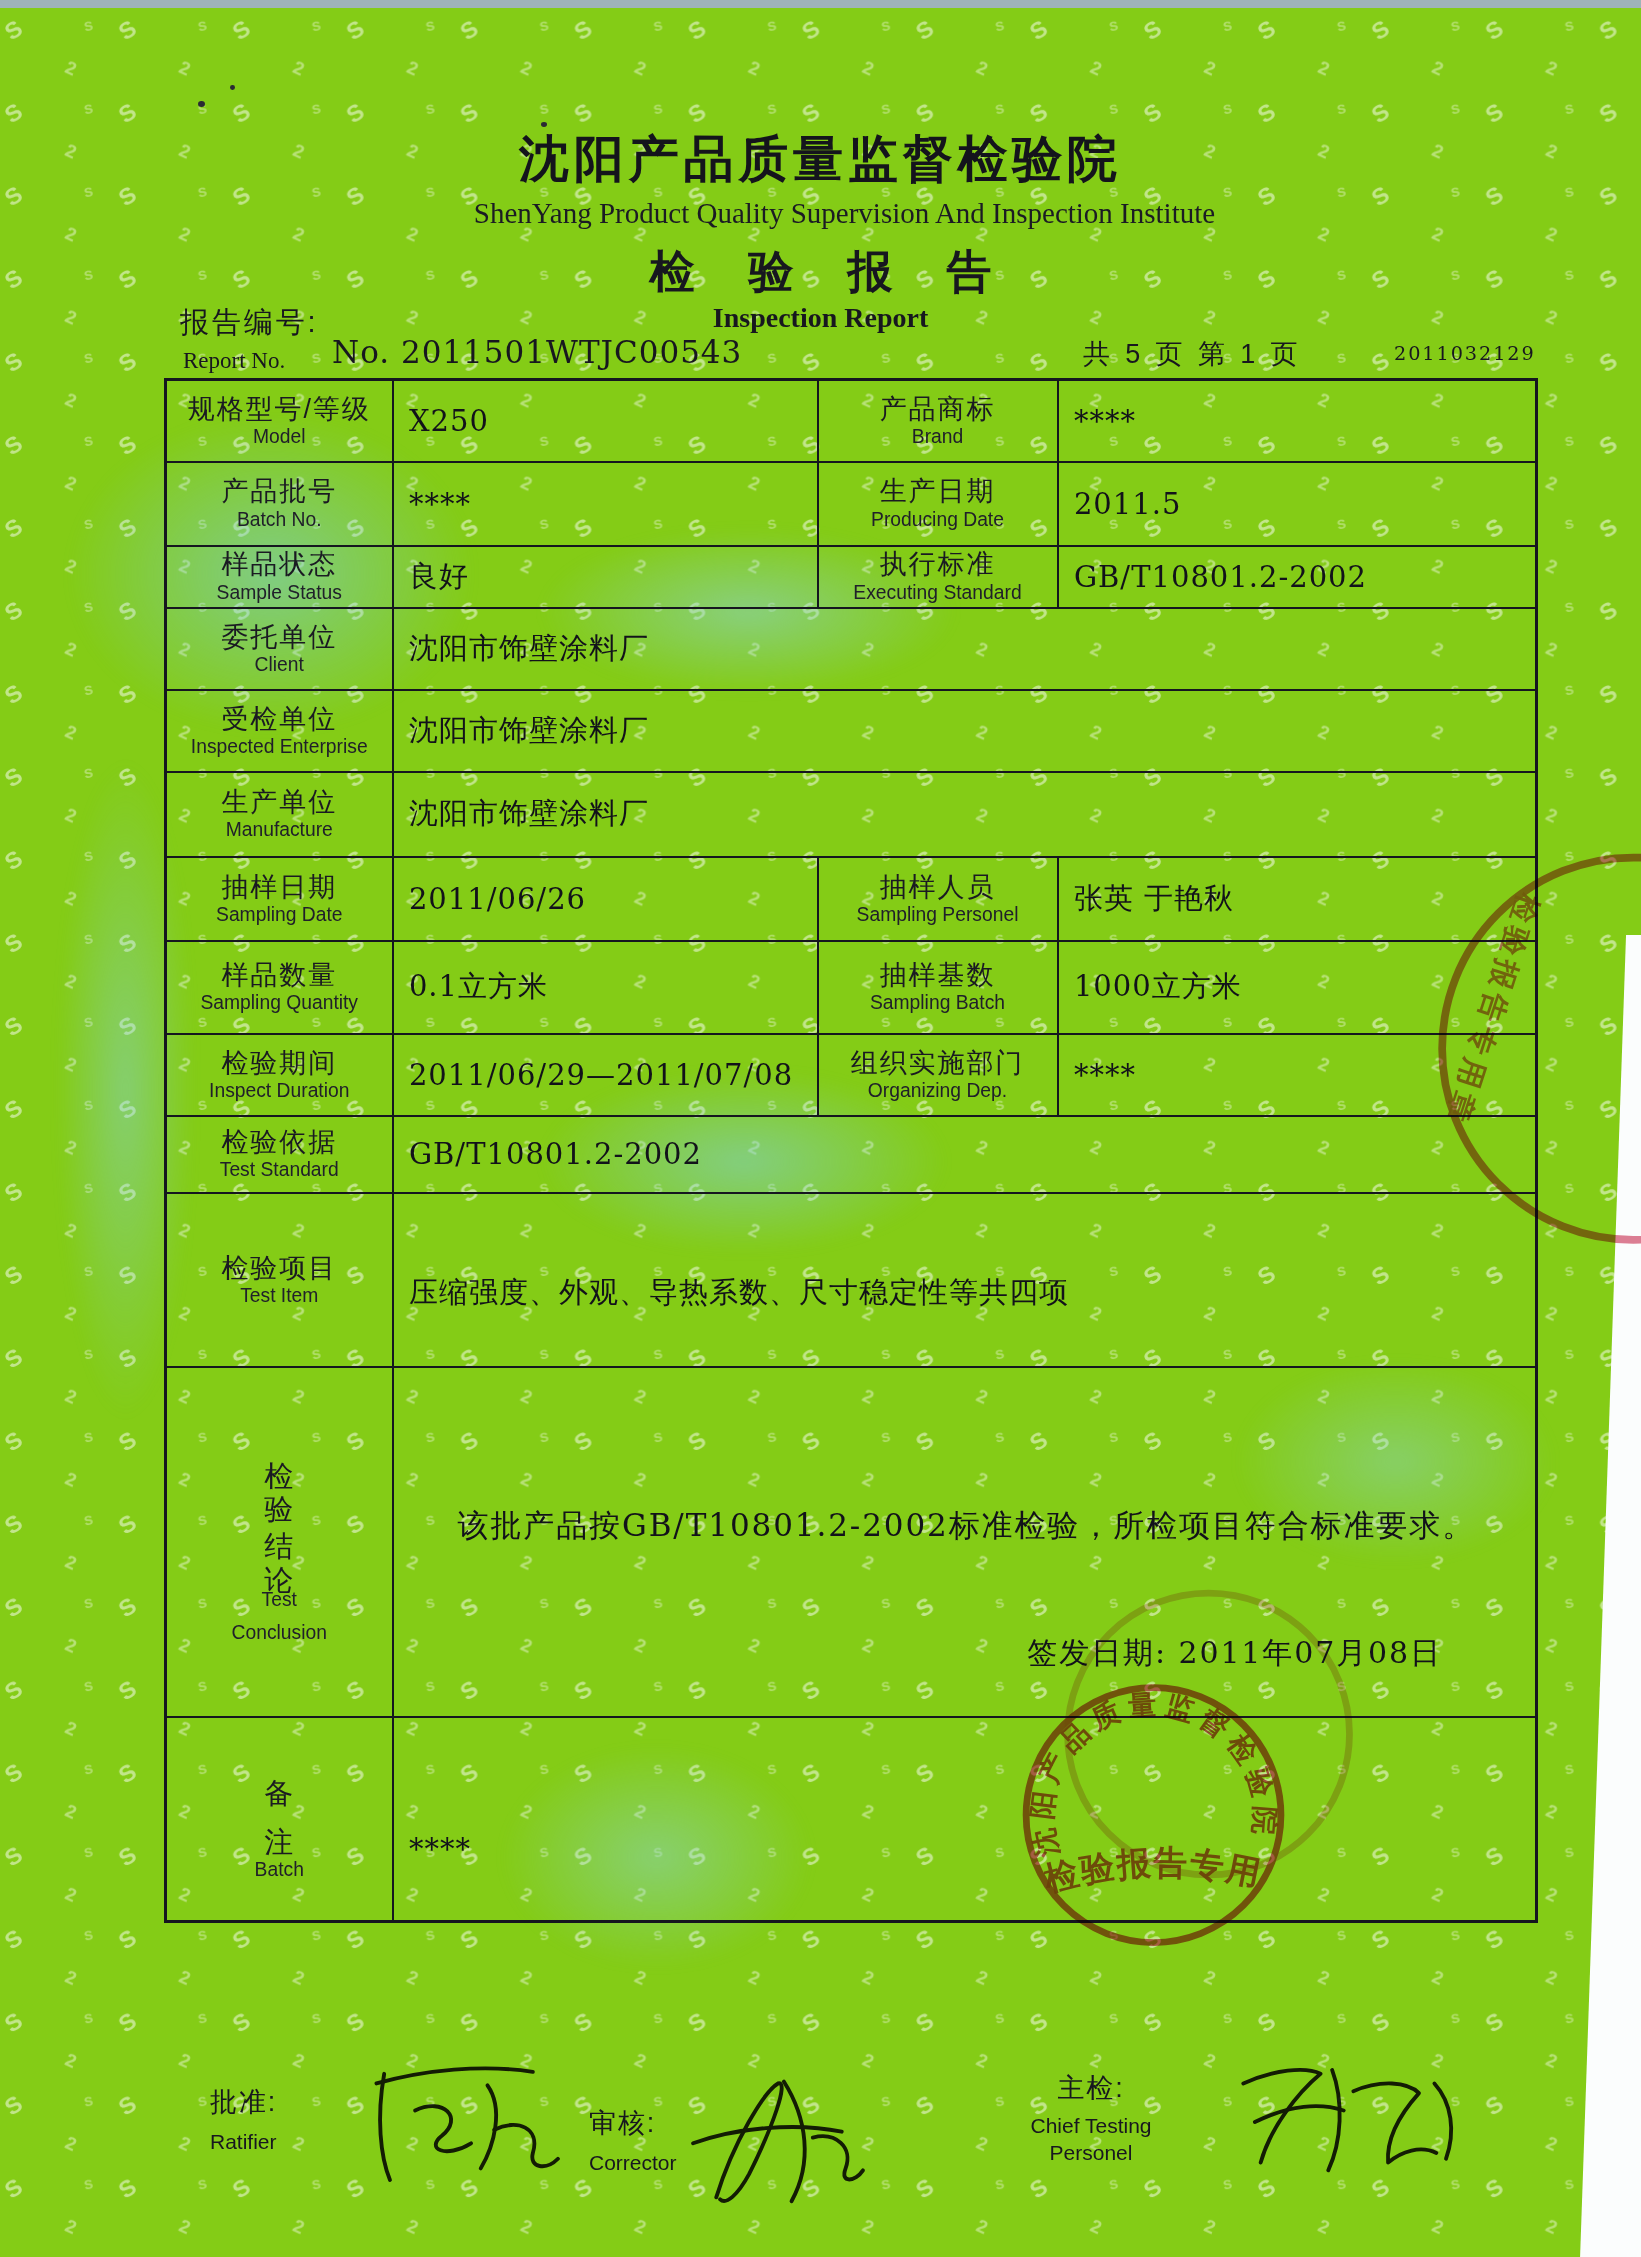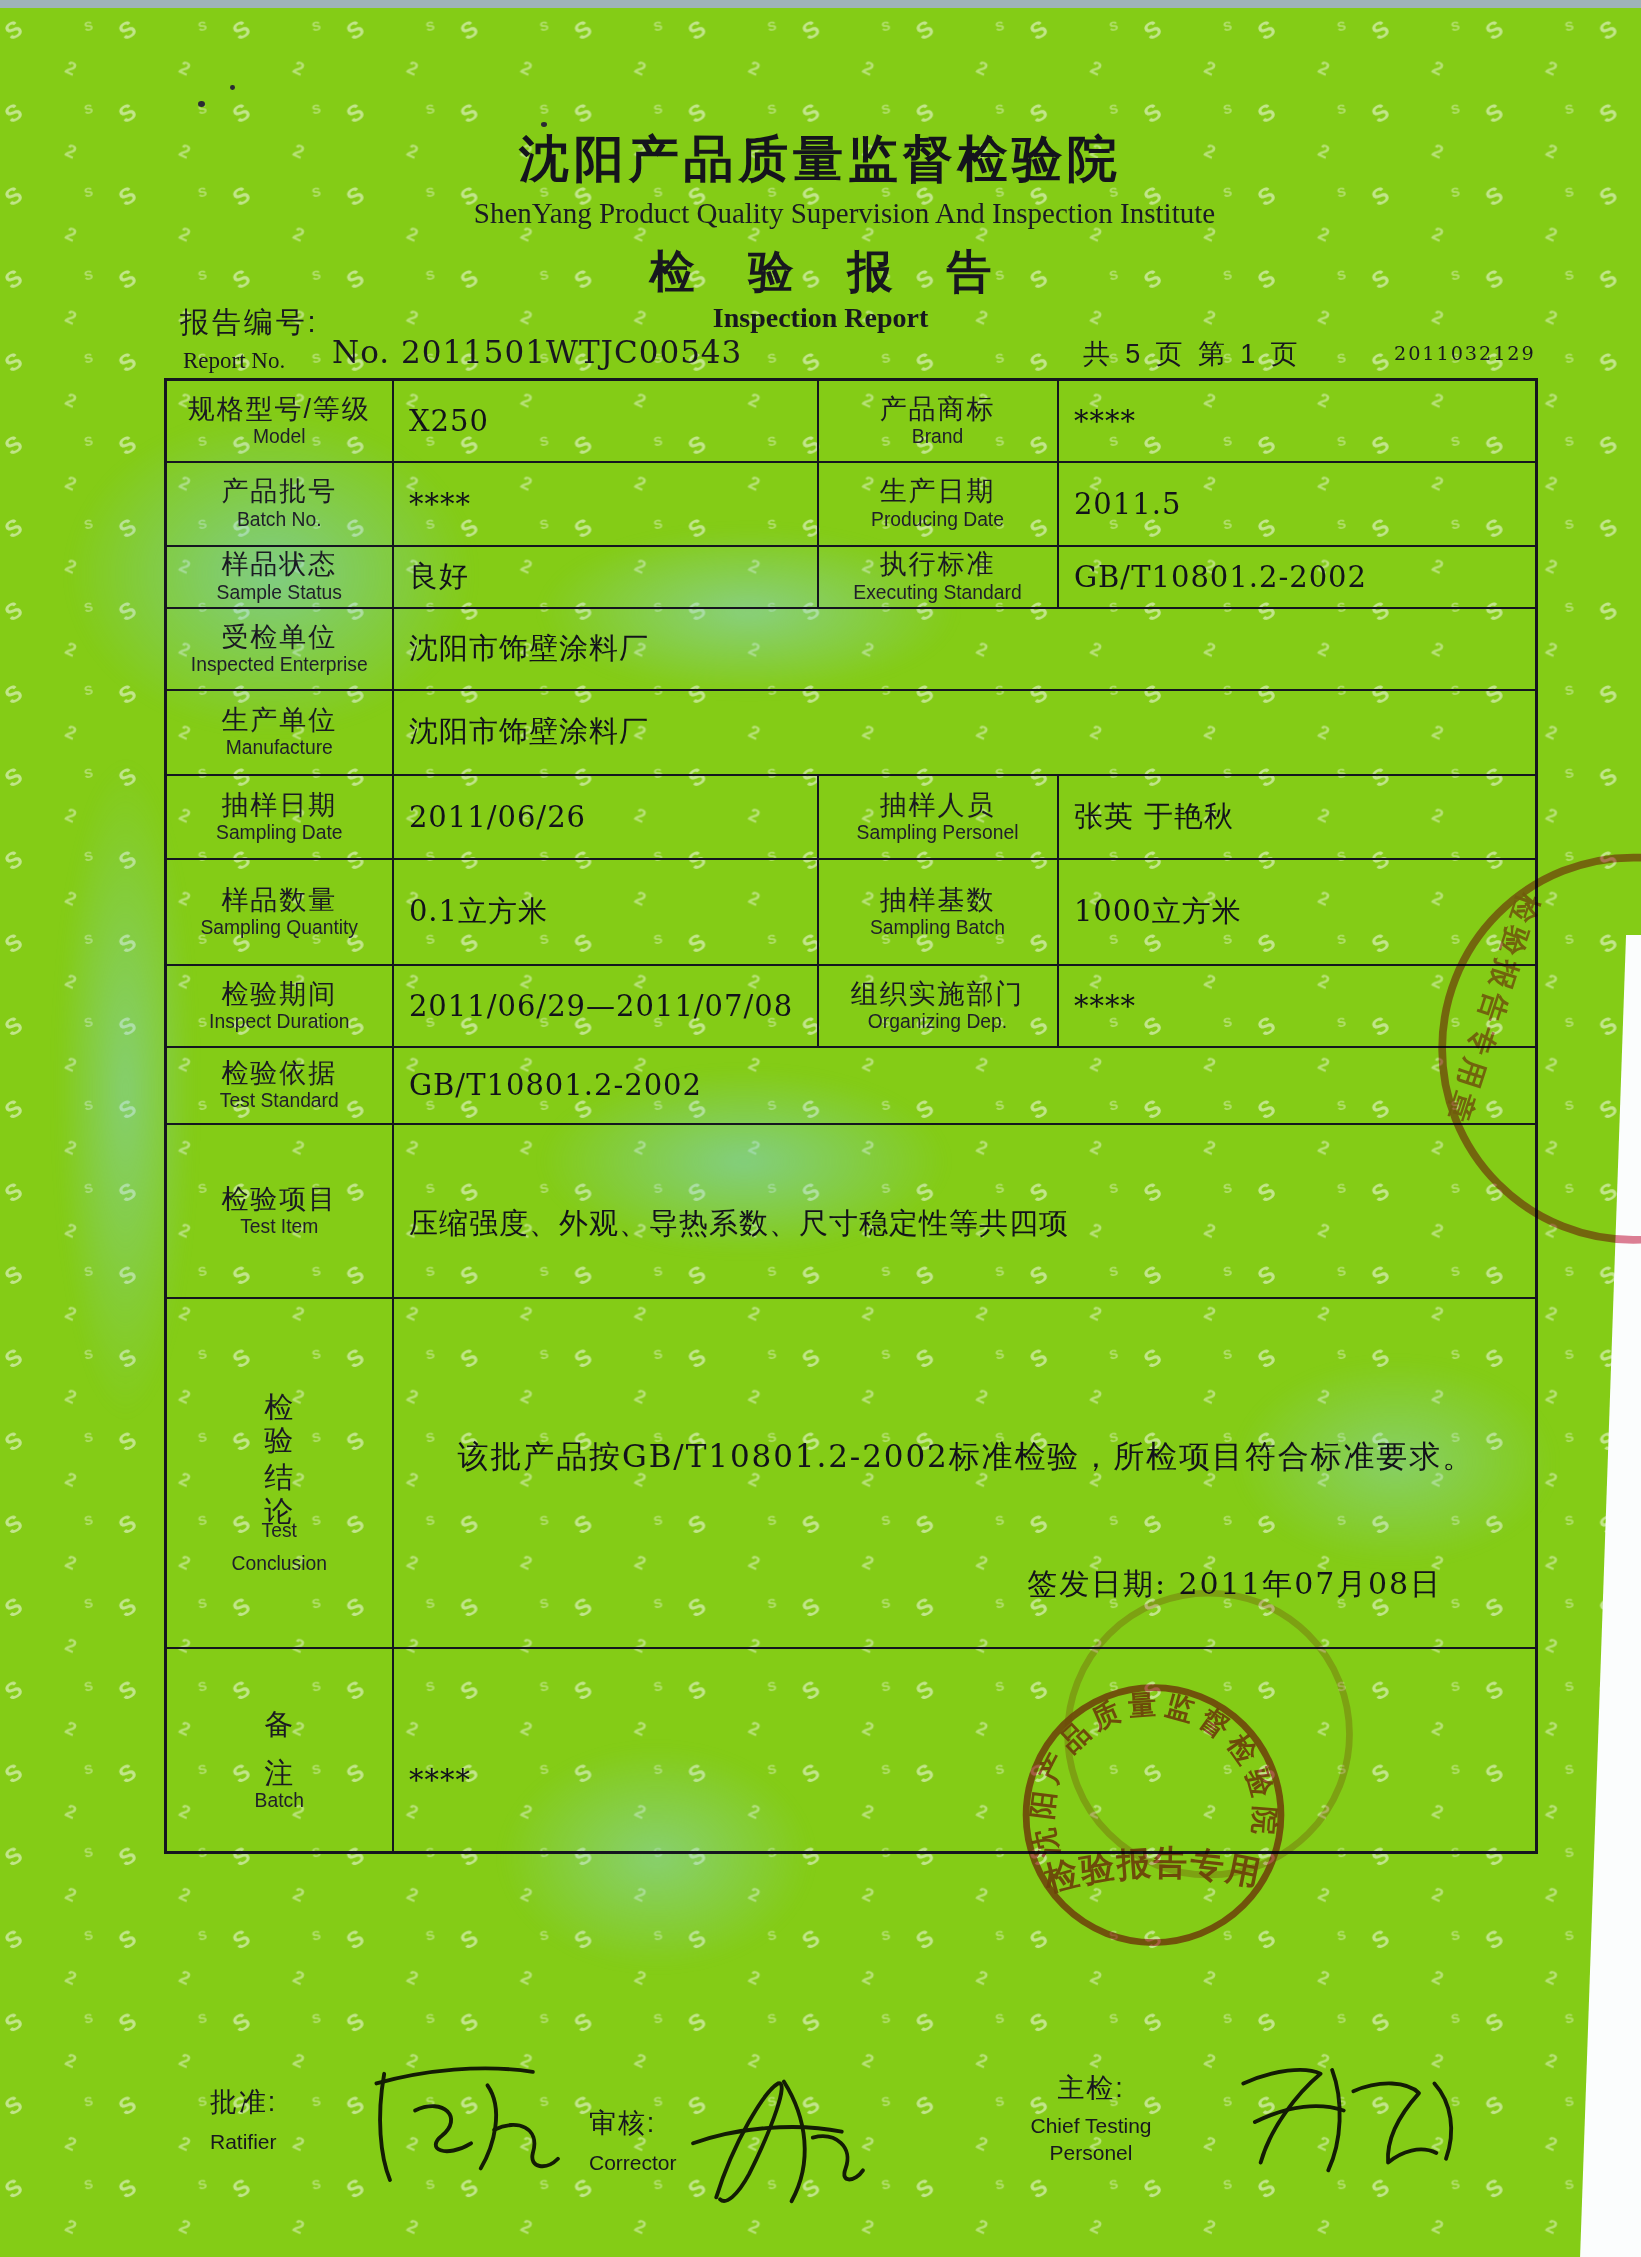--- a/index.html
+++ b/index.html
@@ -145,20 +145,27 @@
         <div class="en">Sample Status</div>
       </td>
       <td class="val">良好</td>
       <td class="lbl">
         <div class="cn">执行标准</div>
         <div class="en">Executing Standard</div>
       </td>
       <td class="val">GB/T10801.2-2002</td>
     </tr>
 
+    <tr style="height:82px">
+      <td class="lbl">
+        <div class="cn">委托单位</div>
+        <div class="en">Client</div>
+      </td>
+      <td class="val" colspan="3">沈阳市饰壁涂料厂</td>
+    </tr>
 
     <tr style="height:82px">
       <td class="lbl">
         <div class="cn">受检单位</div>
         <div class="en">Inspected Enterprise</div>
       </td>
       <td class="val" colspan="3">沈阳市饰壁涂料厂</td>
     </tr>
 
     <tr style="height:85px">
@@ -175,21 +182,21 @@
         <div class="en">Sampling Date</div>
       </td>
       <td class="val">2011/06/26</td>
       <td class="lbl">
         <div class="cn">抽样人员</div>
         <div class="en">Sampling Personel</div>
       </td>
       <td class="val">张英 于艳秋</td>
     </tr>
 
-    <tr style="height:106px">
+    <tr style="height:93px">
       <td class="lbl">
         <div class="cn">样品数量</div>
         <div class="en">Sampling Quantity</div>
       </td>
       <td class="val">0.1立方米</td>
       <td class="lbl">
         <div class="cn">抽样基数</div>
         <div class="en">Sampling Batch</div>
       </td>
       <td class="val">1000立方米</td>

